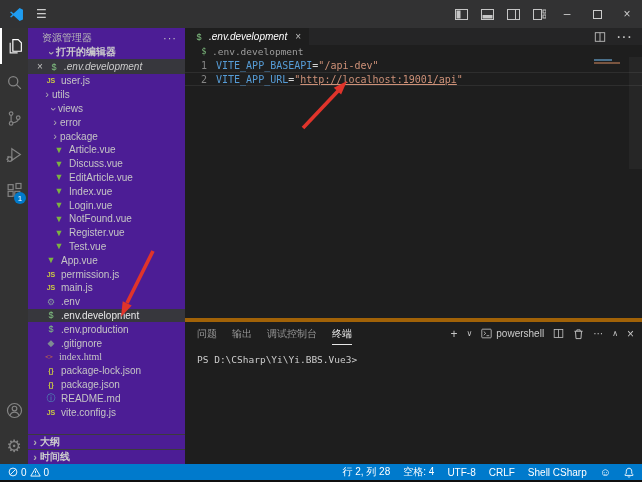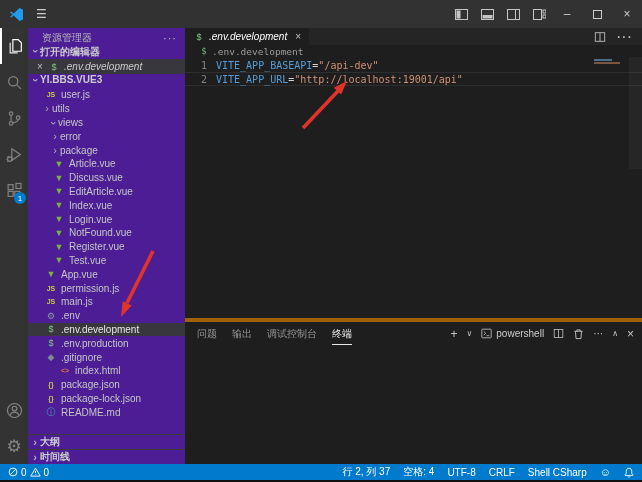--- a/index.html
+++ b/index.html
@@ -25,21 +25,21 @@
   .ab-item { width:28px; height:36px; display:flex; align-items:center; justify-content:center; position:relative; color:#858585; }
   .ab-item.active { color:#ffffff; border-left:2px solid #ffffff; }
   .ab-badge { position:absolute; right:2px; bottom:4px; width:12px; height:12px; border-radius:50%; background:#007acc; color:#fff; font-size:8px; display:flex; align-items:center; justify-content:center; }
   .ab-bottom { margin-top:auto; }
   .gear-glyph { font-size:17px; color:#858585; line-height:1; }
 
   
   .sidebar { width:157px; background:#4c1d95; display:flex; flex-direction:column; overflow:hidden; }
   .sb-title { height:14px; margin-top:3px; display:flex; align-items:center; padding:0 8px 0 14px; font-size:10px; color:#b8b8b8; }
   .sb-title .more { margin-left:auto; letter-spacing:1px; color:#c5c5c5; font-size:11px; }
-  .sec-head { height:14px; display:flex; align-items:flex-start; font-size:10px; font-weight:bold; color:#cccccc; padding-left:2px; }
+  .sec-head { height:14px; display:flex; align-items:center; font-size:10px; font-weight:bold; color:#cccccc; padding-left:18px; }
   .chev { display:inline-block; width:10px; text-align:center; color:#b0b0b0; font-size:11px; line-height:1; transform-origin:50% 55%; }
   .chev.exp { transform:rotate(90deg); }
   .oe-row { height:15px; display:flex; align-items:center; background:#37373d; padding-left:6px; font-size:10px; }
   .oe-close { width:12px; color:#c0c0c0; font-size:10px; text-align:center; margin-right:2px; }
   .ficon { width:12px; text-align:center; font-size:9px; margin-right:4px; flex:0 0 auto; }
   .txticon { font-size:7px; font-weight:bold; letter-spacing:0; }
   .italic { font-style:italic; }
   .tree { flex:0 0 auto; }
   .tree-row { height:13.8px; display:flex; align-items:center; font-size:10px; color:#c5c5c5; white-space:nowrap; }
   .tree-row.selected { background:#37373d; color:#e8e8e8; }
@@ -56,21 +56,21 @@
   .ed-actions { margin-left:auto; display:flex; align-items:center; gap:10px; padding-right:10px; color:#c5c5c5; }
   .breadcrumb { height:12px; display:flex; align-items:center; padding-left:14px; font-size:9.5px; color:#9d9d9d; }
   .breadcrumb .ficon { font-size:8px; width:10px; margin-right:3px; }
   .code { flex:1; position:relative; padding-top:1px; }
   .code-row { height:14px; display:flex; align-items:center; font-size:10px; }
   .code-row.current { border-top:1px solid #2e2e2e; border-bottom:1px solid #2e2e2e; }
   .lnum { width:22px; text-align:right; margin-right:9px; color:#858585; flex:0 0 auto; }
   .kw { color:#569cd6;text-align:center; }
   .op { color:#d4d4d4; }
   .str { color:#ce9178; }
-  .lnk { color:#ce9178; }
+  .lnk { color:#ce9178; text-decoration:underline; }
   .minimap { position:absolute; top:2px; right:20px; width:28px; }
   .mm-bar { height:2px; margin-bottom:1px; }
   .scrollshade { position:absolute; top:0; right:0; width:13px; height:112px; background:rgba(121,121,121,0.10); }
 
   
   .panel { flex:1; border-top:4px solid #a16207; background:#1e1e1e; display:flex; flex-direction:column; }
   .panel-tabs { height:23px; display:flex; align-items:center; padding:0 8px 0 12px; }
   .ptab { font-size:10px; color:#969696; margin-right:15px; padding:4px 0 3px; }
   .ptab.active { color:#e7e7e7; border-bottom:1px solid #e7e7e7; }
   .panel-actions { margin-left:auto; display:flex; align-items:center; gap:9px; color:#c5c5c5; }
@@ -195,24 +195,20 @@
     </div>
     <div class="sec-head">
       <span class="chev exp">›</span>
       <span>打开的编辑器</span>
     </div>
     <div class="oe-row">
       <span class="oe-close">×</span>
       <span class="ficon" style="color: rgb(130, 194, 130);">$</span>
       <span class="italic">.env.development</span>
     </div>
-    <div class="sec-head">
-      <span class="chev exp">›</span>
-      <span>YI.BBS.VUE3</span>
-    </div>
     <div class="tree">
         <div class="tree-row" style="padding-left: 17px;">
           <span class="ficon txticon" style="color: rgb(203, 203, 65);">JS</span>
           <span class="fname">user.js</span>
         </div>
         <div class="tree-row" style="padding-left: 14px;">
           <span class="chev">›</span>
           <span class="fname">utils</span>
         </div>
         <div class="tree-row" style="padding-left: 20px;">
@@ -280,35 +276,39 @@
           <span class="fname">.env.development</span>
         </div>
         <div class="tree-row" style="padding-left: 17px;">
           <span class="ficon" style="color: rgb(130, 194, 130);">$</span>
           <span class="fname">.env.production</span>
         </div>
         <div class="tree-row" style="padding-left: 17px;">
           <span class="ficon" style="color: rgb(126, 140, 146);">◆</span>
           <span class="fname">.gitignore</span>
         </div>
-        <div class="tree-row" style="padding-left: 31px;">
+        <div class="tree-row" style="padding-left: 15px; font-family: Liberation Serif, serif;">
           <span class="ficon txticon" style="color: rgb(227, 121, 51);">&lt;&gt;</span>
           <span class="fname">index.html</span>
         </div>
         <div class="tree-row" style="padding-left: 17px;">
           <span class="ficon txticon" style="color: rgb(203, 203, 65);">{}</span>
+          <span class="fname">package-lock.json</span>
+        </div>
+        <div class="tree-row" style="padding-left: 17px;">
+          <span class="ficon txticon" style="color: rgb(203, 203, 65);">{}</span>
           <span class="fname">package.json</span>
-        </div>
-        <div class="tree-row" style="padding-left: 17px;">
-          <span class="ficon txticon" style="color: rgb(203, 203, 65);">{}</span>
-          <span class="fname">package-lock.json</span>
         </div>
         <div class="tree-row" style="padding-left: 17px;">
           <span class="ficon" style="color: rgb(81, 154, 186);">ⓘ</span>
           <span class="fname">README.md</span>
+        </div>
+        <div class="tree-row" style="padding-left: 17px;">
+          <span class="ficon txticon" style="color: rgb(203, 203, 65);">JS</span>
+          <span class="fname">vite.config.js</span>
         </div>
       </div>
     <div class="sb-bottom"></div>
     <div class="sb-sec">
       <span class="chev">›</span>
       <span>大纲</span>
     </div>
     <div class="sb-sec">
       <span class="chev">›</span>
       <span>时间线</span>
@@ -388,20 +388,23 @@
                 <path d="M1.5 3.5 h9"></path>
                 <path d="M4.2 3.5 v-1.5 h3.6 v1.5"></path>
                 <path d="M2.7 3.5 l0.6 8 h5.4 l0.6 -8"></path>
               </svg>
           </span>
           <span class="pa-txt" style="font-size:10px;">···</span>
           <span class="pa-txt" style="font-size:8px;">∧</span>
           <span class="pa-txt">×</span>
         </div>
       </div>
+      <div class="panel-content mono">
+        <span>PS D:\CSharp\Yi\Yi.BBS.Vue3&gt;</span>
+      </div>
     </div>
   </div>
 </div>
 
 <div class="statusbar">
   <div class="sb-left">
     <span class="sb-grp">
       <svg class="icon" width="10" height="10" viewBox="0 0 11 11" fill="none" stroke="#ffffff">
           <circle cx="5.5" cy="5.5" r="4.3"></circle>
           <line x1="2.6" y1="8.4" x2="8.4" y2="2.6"></line>
@@ -409,21 +412,21 @@
       <span>0</span>
       <svg class="icon" width="11" height="10" viewBox="0 0 12 11" fill="none" stroke="#ffffff">
           <path d="M6 1.2 L11.2 10 H0.8 Z"></path>
           <line x1="6" y1="4.2" x2="6" y2="6.8"></line>
           <line x1="6" y1="8.2" x2="6" y2="8.9"></line>
         </svg>
       <span>0</span>
     </span>
   </div>
   <div class="sb-right">
-    <span>行 2, 列 37</span>
+    <span>行 2, 列 28</span>
     <span>空格: 4</span>
     <span>UTF-8</span>
     <span>CRLF</span>
     <span>Shell CSharp</span>
     <span class="smiley">☺</span>
     <span>
       <svg class="icon" width="10" height="11" viewBox="0 0 11 12" fill="none" stroke="#ffffff">
           <path d="M5.5 1.3 c-1.9 0-3 1.4-3 3.3 v2.2 L1.2 8.4 v0.8 h8.6 V8.4 L8.5 6.8 V4.6 c0-1.9-1.1-3.3-3-3.3 z"></path>
           <path d="M4.4 10.4 a1.15 1.15 0 0 0 2.2 0"></path>
         </svg>

